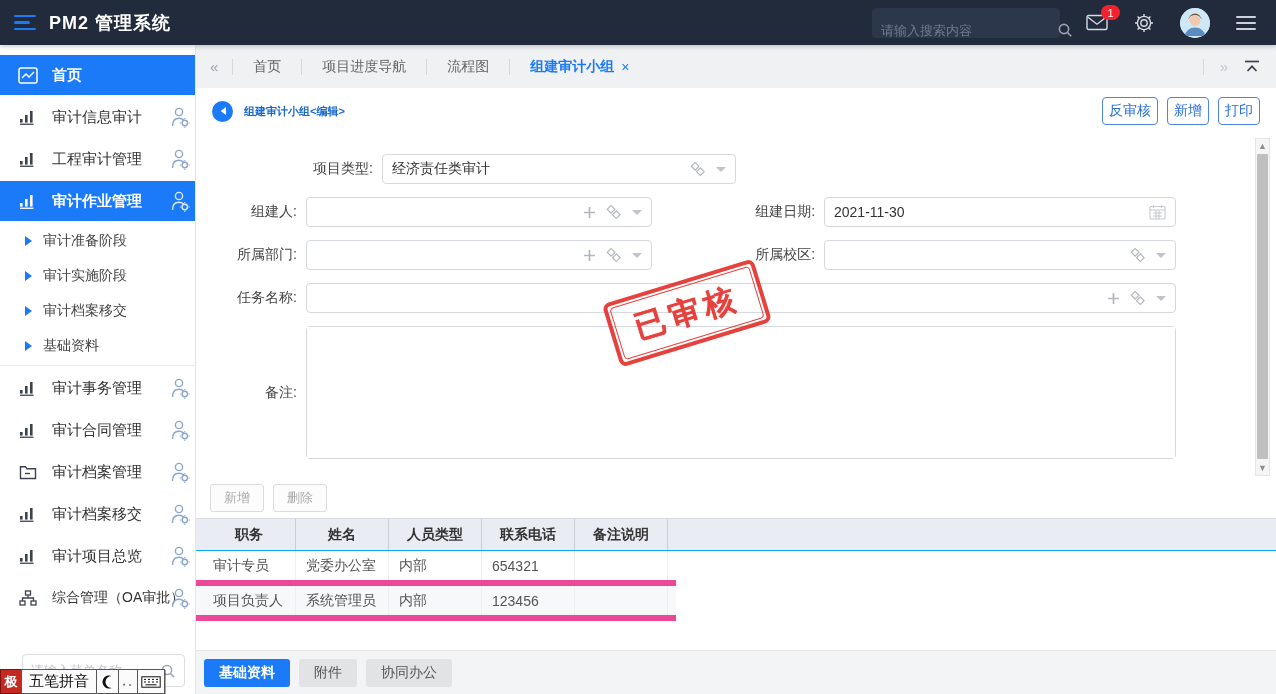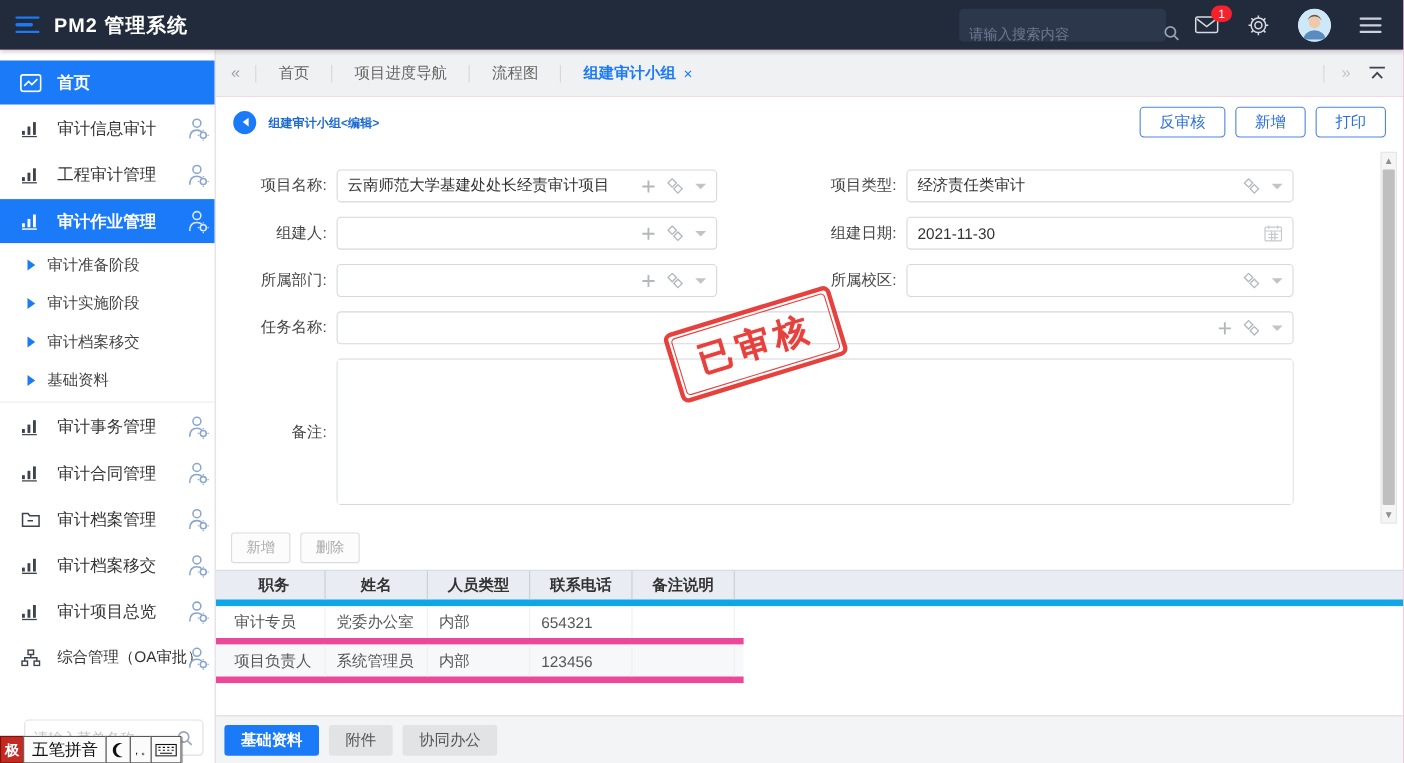--- a/index.html
+++ b/index.html
@@ -64,21 +64,21 @@
   .tab-next { color:#c0c5cb; font-size:15px; padding:0 16px; cursor:pointer; }
   .collapse-btn { margin-right:16px; cursor:pointer; display:flex; }
 
   .content { position:absolute; top:43px; left:0; right:0; bottom:43px; background:#fff; border-bottom:1px solid #e4e4e4; overflow:hidden; }
 
   .title-row { height:46px; display:flex; align-items:center; padding:0 16px; }
   .back-circle { width:21px; height:21px; border-radius:50%; background:#1a7af8; display:flex; align-items:center;
     justify-content:center; cursor:pointer; }
   .page-title { color:#1b69cf; font-size:11px; font-weight:bold; margin-left:11px; }
   .title-actions { margin-left:auto; display:flex; gap:9px; }
-  .btn-outline { background:#fff; border:1px solid #4d82e6; color:#2b6fd8; font-size:14px; padding:4px 17px;
+  .btn-outline { background:#fff; border:1px solid #4d82e6; color:#2b6fd8; font-size:14px; padding:4px 6px;
     border-radius:4px; cursor:pointer; }
 
   .form-region { position:relative; height:343px; padding:20px 100px 0 14px; }
   .form-row { display:flex; margin-bottom:13px; }
   .field { display:flex; align-items:center; }
   .half1 { width:444px; }
   .half2 { width:450px; margin-left:76px; }
   .full { flex:1; }
   .f-label { width:96px; text-align:right; padding-right:9px; font-size:14px; color:#454545; flex:none; }
   .inputbox { flex:1; height:30px; border:1px solid #d5d8dd; border-radius:4px; display:flex; align-items:center;
@@ -98,21 +98,21 @@
 
   .vscroll { position:absolute; right:6px; top:4px; width:15px; height:338px; background:#f5f5f5;
     border:1px solid #e6e6e6; display:flex; flex-direction:column; align-items:center; }
   .vs-arrow { font-size:9px; color:#8f8f8f; line-height:14px; height:14px; cursor:pointer; }
   .vs-thumb { width:11px; flex:1; background:#bfbfbf; border-radius:1px; margin:1px 0 16px 0; cursor:grab; }
 
   .grid-panel { height:174px; }
   .grid-toolbar { padding:7px 0 6px 14px; display:flex; gap:9px; }
   .btn-disabled { background:#fcfcfc; border:1px solid #dcdcdc; color:#aaa; font-size:13px; padding:4px 13px;
     border-radius:3px; cursor:default; }
-  .tbl-header { height:33px; background:#e9edf3; border-top:1px solid #d8dce2; border-bottom:6px solid #0ea5e9;
+  .tbl-header { height:33px; background:#e9edf3; border-top:1px solid #d8dce2; border-bottom:1px solid #0ea5e9;
     display:flex; align-items:stretch; padding-left:7px; }
   .th { width:93px; display:flex; align-items:center; justify-content:center; font-size:14px; font-weight:bold;
     color:#333; border-right:1px solid #c9cdd4; }
   .tbl-row { height:35px; display:flex; align-items:stretch; padding-left:7px; width:480px;
     border-bottom:6px solid #ec4899; }
   .tbl-row.alt { background:#f7f8fa; }
   .td { width:93px; display:flex; align-items:center; padding-left:10px; font-size:14px; color:#555;
     border-right:1px solid #efefef; overflow:hidden; white-space:nowrap; }
 
   .footer-tabs { position:absolute; left:0; right:0; bottom:0; height:43px; background:#f3f4f6;
@@ -471,36 +471,20 @@
         <div class="title-actions">
           <button class="btn-outline">反审核</button>
           <button class="btn-outline">新增</button>
           <button class="btn-outline">打印</button>
         </div>
       </div>
 
       <div class="form-region">
 
         <div class="form-row">
-          <div class="field half1">
-            <span class="f-label">项目名称:</span>
-            <div class="inputbox">
-              <input value="云南师范大学基建处处长经责审计项目" style="">
-              <span class="in-icons">
-                <svg width="13" height="13" viewBox="0 0 13 13" stroke="#b3b7bd" stroke-width="1.7">
-                    <path d="M6.5 1v11M1 6.5h11"></path>
-                  </svg>
-                <svg width="16" height="15" viewBox="0 0 16 15" fill="none" stroke="#b3b7bd" stroke-width="1.2">
-                    <rect x="2.4" y="1.6" width="5.4" height="5.4" transform="rotate(45 5.1 4.3)"></rect>
-                    <rect x="7.6" y="7" width="5.4" height="5.4" transform="rotate(45 10.3 9.7)"></rect>
-                  </svg>
-                <span class="caret-down"></span>
-              </span>
-            </div>
-          </div>
           <div class="field half2">
             <span class="f-label">项目类型:</span>
             <div class="inputbox">
               <input value="经济责任类审计" style="">
               <span class="in-icons">
                 <svg width="16" height="15" viewBox="0 0 16 15" fill="none" stroke="#b3b7bd" stroke-width="1.2">
                     <rect x="2.4" y="1.6" width="5.4" height="5.4" transform="rotate(45 5.1 4.3)"></rect>
                     <rect x="7.6" y="7" width="5.4" height="5.4" transform="rotate(45 10.3 9.7)"></rect>
                   </svg>
                 <span class="caret-down"></span>

